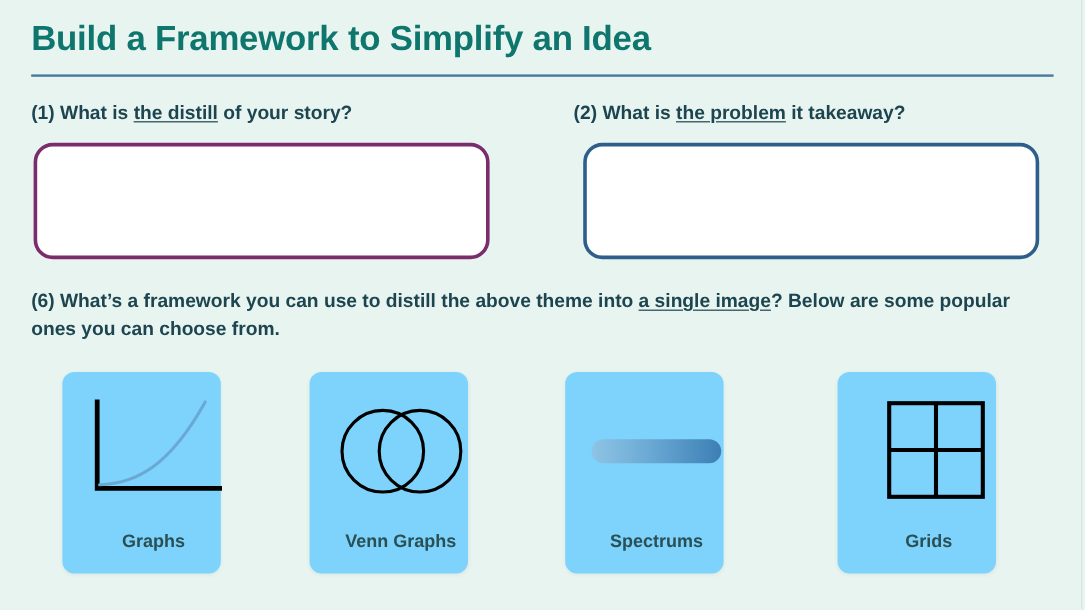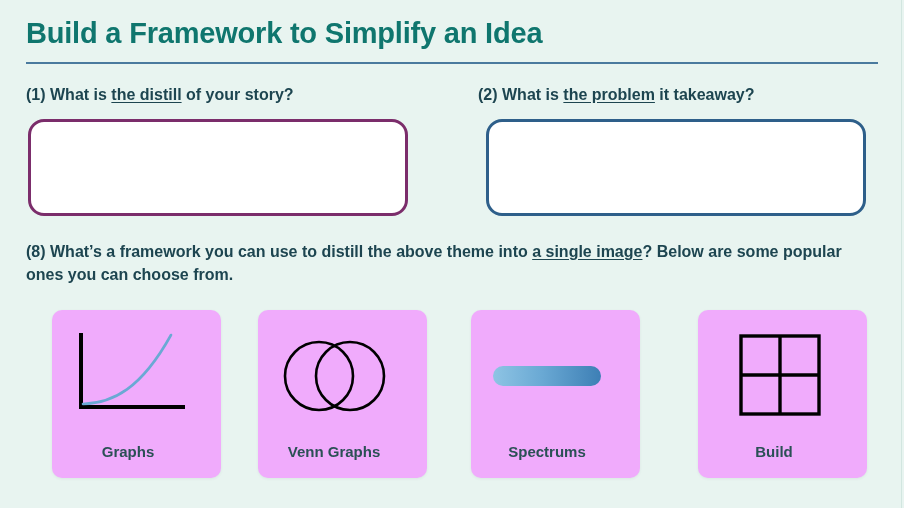--- a/index.html
+++ b/index.html
@@ -103,23 +103,23 @@
   .cards {
     position: absolute;
     left: 0;
     top: 310px;
     width: 904px;
     height: 168px;
   }
   .card {
     position: absolute;
     top: 0;
-    width: 169px;
+    width: 132px;
     height: 168px;
-    background: #f0abfc;
+    background: #7dd3fc;
     border-radius: 10px;
     box-shadow: 0 1px 3px rgba(40,70,70,0.07);
     text-decoration: underline;
   }
   .card-0 { left: 52px; }
   .card-1 { left: 258px; }
   .card-2 { left: 471px; }
   .card-3 { left: 698px; }
 
   .card-art {
@@ -167,21 +167,21 @@
   </div>
   <div class="answer-box box1" placeholder=""></div>
 
   <div class="q-label q2-label">
     <span>(2)</span>
     <span>What is </span><u>the problem</u><span> it takeaway?</span>
   </div>
   <div class="answer-box box2" placeholder=""></div>
 
   <div class="q3">
-    <span>(8) What’s a framework you can use to distill the above theme into </span><u>a single image</u><span>?</span>
+    <span>(6) What’s a framework you can use to distill the above theme into </span><u>a single image</u><span>?</span>
     <span>Below are some popular ones you can choose from.</span>
   </div>
 
   <div class="cards">
 
     <div class="card card-0">
       <div class="card-art">
         <svg width="122" height="98" viewBox="0 0 122 98">
           <path d="M14 6 L14 80 L118 80" fill="none" stroke="#000000" stroke-width="4"></path>
           <path d="M16 77 C 46 76, 74 62, 104 8" fill="none" stroke="#6aa9d4" stroke-width="2.6" stroke-linecap="round"></path>
@@ -208,17 +208,17 @@
     </div>
 
     <div class="card card-3">
       <div class="card-art">
         <svg width="122" height="98" viewBox="0 0 122 98">
           <rect x="28" y="9" width="78" height="78" fill="none" stroke="#000000" stroke-width="3.4"></rect>
           <line x1="67" y1="9" x2="67" y2="87" stroke="#000000" stroke-width="3.4"></line>
           <line x1="28" y1="48" x2="106" y2="48" stroke="#000000" stroke-width="3.4"></line>
         </svg>
       </div>
-      <div class="card-label">Build</div>
+      <div class="card-label">Grids</div>
     </div>
 
   </div>
 </div>
 
 </body></html>

